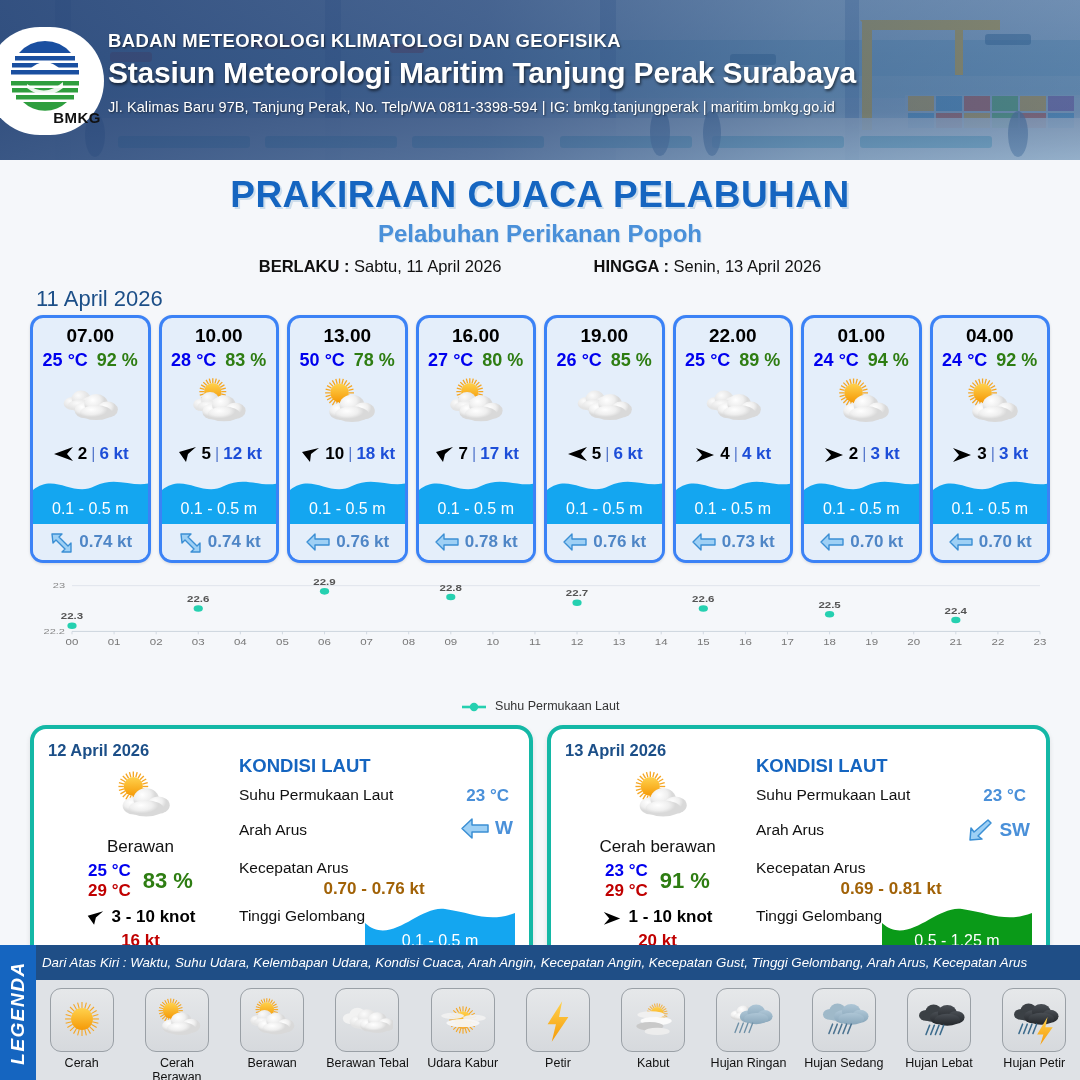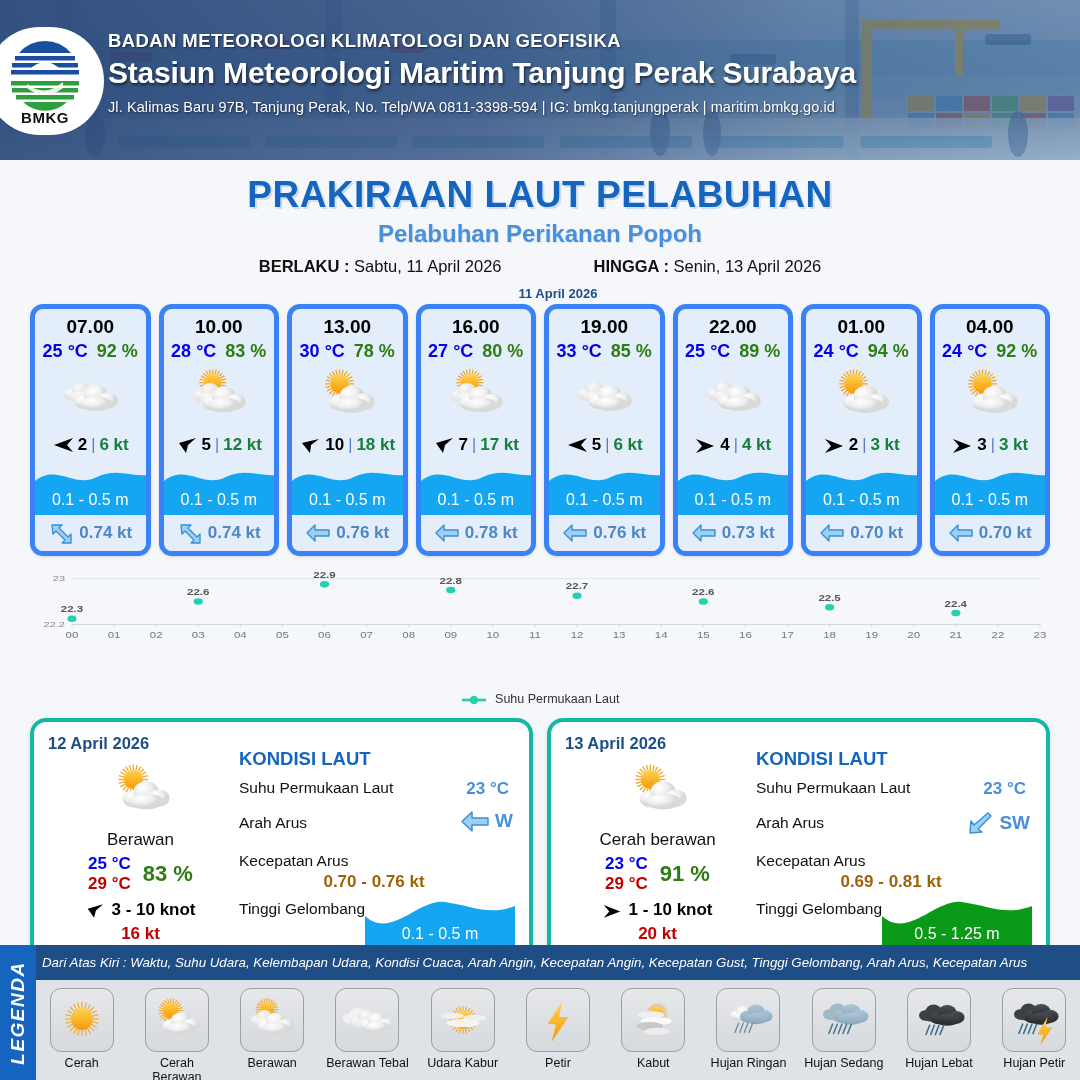--- a/index.html
+++ b/index.html
@@ -24,22 +24,22 @@
     background: linear-gradient(90deg, rgba(40,70,120,.88) 0%, rgba(45,75,125,.70) 45%, rgba(60,95,140,.45) 75%, rgba(70,105,150,.30) 100%);
   }
   .logo-wrap {
     position:absolute; left:-14px; top:27px;
     width:118px; height:108px; border-radius:60px;
     background:#fff; display:flex; align-items:center; justify-content:center;
     z-index:5;
   }
   .logo-inner { width:80px; height:88px; position:relative; }
   .bmkg-txt {
-    position:absolute; bottom:-1px; left:0; width:100%;
-    text-align:center; font-weight:bold; font-size:15px; color:#111;
+    position:absolute; bottom:-1px; left:16px; width:100%;
+    text-align:right; font-weight:bold; font-size:15px; color:#111;
     letter-spacing:.5px;
   }
   .hdr-text { position:absolute; left:108px; top:30px; z-index:4; color:#fff; }
   .hdr-line1 {
     font-size:18.5px; font-weight:bold; letter-spacing:.4px;
     text-shadow:1px 1px 2px rgba(0,0,0,.55);
   }
   .hdr-line2 {
     font-size:30px; font-weight:bold; margin-top:4px; letter-spacing:-.2px;
     text-shadow:1px 2px 3px rgba(0,0,0,.6);
@@ -60,42 +60,42 @@
     text-shadow:1px 1px 0 rgba(170,200,225,.4);
   }
   .title-dates {
     margin-top:9px; display:flex; justify-content:center; gap:92px;
     font-size:16.5px; color:#111;
   }
   .dt-label { font-weight:bold; }
 
   
   .date-label {
-    margin:10px 0 3px 36px; font-size:13px; font-weight:bold; color:#1c4f88;text-align:center;
+    margin:10px 0 3px 36px; font-size:22px; font-weight:normal; color:#1c4f88;
   }
   .cards {
     display:flex; gap:8px; padding:0 30px; align-items:flex-start;
   }
   .card {
-    width:124px; background:#e4eefa; border:5px solid #3b82f6;
+    width:124px; background:#e4eefa; border:3px solid #3b82f6;
     border-radius:13px; overflow:hidden; position:relative;
     box-shadow:0 1px 3px rgba(0,0,0,.12);
   }
   .c-time { text-align:center; font-size:19px; font-weight:bold; color:#000; padding-top:7px; }
   .c-tr { display:flex; justify-content:center; gap:9px; margin-top:3px; }
   .c-temp { font-size:18px; font-weight:bold; color:#0000ee; }
   .c-hum  { font-size:18px; font-weight:bold; color:#2e7d12; }
   .c-icon { height:62px; display:flex; align-items:center; justify-content:center; margin-top:2px; }
   .c-wind {
     display:flex; align-items:center; justify-content:center; gap:4px;
     margin-top:6px; margin-bottom:5px; height:26px;
   }
   .c-wdeg { font-size:17px; font-weight:bold; color:#000; }
   .c-wsep { color:#5577cc; font-size:16px; }
-  .c-wkt  { font-size:17px; font-weight:bold; color:#15803d; }
+  .c-wkt  { font-size:17px; font-weight:bold; color:#1d4ed8; }
   .c-wave { position:relative; height:52px; }
   .c-wave svg { position:absolute; top:0; left:0; }
   .c-wavetxt {
     position:absolute; bottom:6px; width:100%; text-align:center;
     color:#fff; font-size:16px; font-weight:500;
   }
   .c-cur {
     display:flex; align-items:center; justify-content:center; gap:5px;
     height:36px; background:#e4eefa;
   }
@@ -277,21 +277,21 @@
   </div>
 
   <div class="hdr-text">
     <div class="hdr-line1">BADAN METEOROLOGI KLIMATOLOGI DAN GEOFISIKA</div>
     <div class="hdr-line2">Stasiun Meteorologi Maritim Tanjung Perak Surabaya</div>
     <div class="hdr-line3">Jl. Kalimas Baru 97B, Tanjung Perak, No. Telp/WA 0811-3398-594 | IG: bmkg.tanjungperak | maritim.bmkg.go.id</div>
   </div>
 </div>
 
 <div class="title-block">
-  <div class="title-main">PRAKIRAAN LAUT PELABUHAN</div>
+  <div class="title-main">PRAKIRAAN CUACA PELABUHAN</div>
   <div class="title-sub">Pelabuhan Perikanan Popoh</div>
   <div class="title-dates">
     <div>
       <span class="dt-label">BERLAKU :</span>
       <span>Sabtu, 11 April 2026</span>
     </div>
     <div>
       <span class="dt-label">HINGGA :</span>
       <span>Senin, 13 April 2026</span>
     </div>
@@ -461,21 +461,21 @@
     <div class="c-cur">
       <svg width="26" height="24" viewBox="0 0 26 24">
       <path d="M4 4 L14 4 L11 7 L20 16 L23 13 L23 22 L14 22 L17 19 L8 10 L5 13 Z" fill="#9ed0f5" stroke="#3b8fd4" stroke-width="1.4" stroke-linejoin="round"></path>
         </svg>
       <span class="c-curtxt">0.74 kt</span>
     </div>
     </div>
     <div class="card">
     <div class="c-time">13.00</div>
     <div class="c-tr">
-      <span class="c-temp">30 °C</span>
+      <span class="c-temp">50 °C</span>
       <span class="c-hum">78 %</span>
     </div>
     <div class="c-icon">
         <svg width="62" height="62" viewBox="0 0 100 100">
           <defs>
   <linearGradient id="sunG" x1="0" y1="0" x2="0" y2="1">
               <stop offset="0%" stop-color="#ffd24d"></stop>
               <stop offset="100%" stop-color="#f59a08"></stop>
             </linearGradient>
   <radialGradient id="cldG" cx="35%" cy="30%">
@@ -645,21 +645,21 @@
     <div class="c-cur">
       <svg width="26" height="20" viewBox="0 0 26 20">
     <path d="M10 2 L10 7 L24 7 L24 13 L10 13 L10 18 L2 10 Z" fill="#9ed0f5" stroke="#3b8fd4" stroke-width="1.4" stroke-linejoin="round"></path>
         </svg>
       <span class="c-curtxt">0.78 kt</span>
     </div>
     </div>
     <div class="card">
     <div class="c-time">19.00</div>
     <div class="c-tr">
-      <span class="c-temp">33 °C</span>
+      <span class="c-temp">26 °C</span>
       <span class="c-hum">85 %</span>
     </div>
     <div class="c-icon">
         <svg width="62" height="62" viewBox="0 0 100 100">
           <defs>
   <linearGradient id="sunG" x1="0" y1="0" x2="0" y2="1">
               <stop offset="0%" stop-color="#ffd24d"></stop>
               <stop offset="100%" stop-color="#f59a08"></stop>
             </linearGradient>
   <radialGradient id="cldG" cx="35%" cy="30%">

